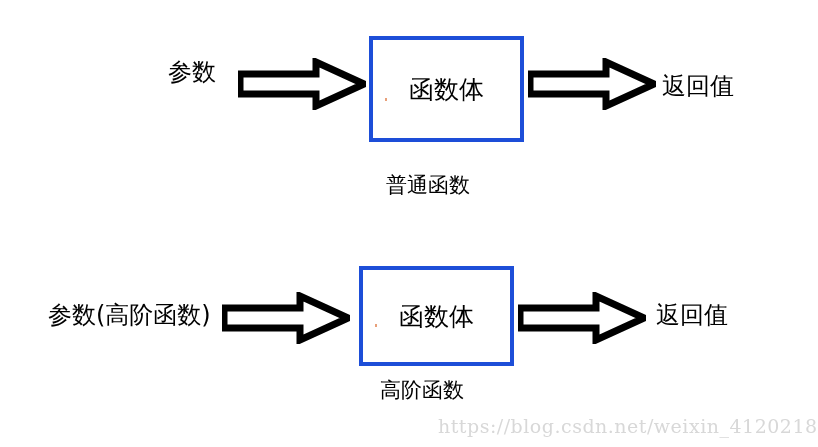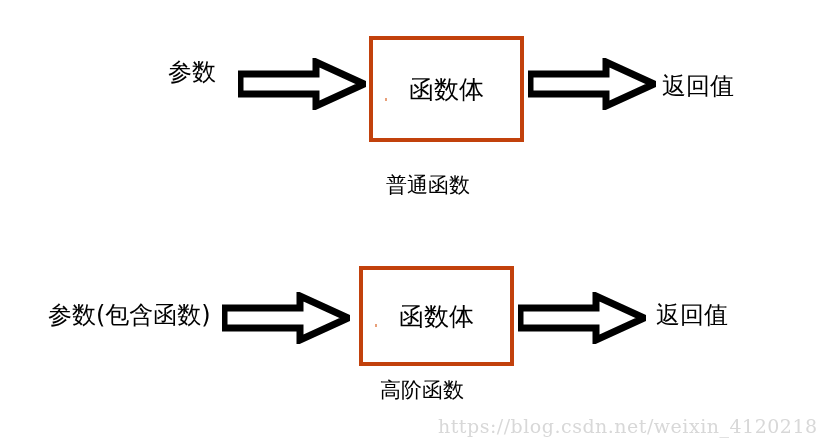--- a/index.html
+++ b/index.html
@@ -13,21 +13,21 @@
   #canvas {
     position: relative;
     width: 818px;
     height: 447px;
     background: #ffffff;
     overflow: hidden;
   }
   .node-box {
     position: absolute;
     box-sizing: border-box;
-    border: 4px solid #c2410c;
+    border: 4px solid #1d4ed8;
     background: #ffffff;
     display: flex;
     align-items: center;
     justify-content: center;
   }
   .node-label {
     font-size: 25px;
     color: #000000;
     line-height: 1;
     letter-spacing: 0px;
@@ -97,21 +97,21 @@
       </svg>
     </div>
 
     <div class="side-label" style="left:662px; top:74px;">返回值</div>
 
     <div class="caption" style="left:386px; top:175px;">普通函数</div>
   </div>
 
   <div>
 
-    <div class="side-label" style="left:48px; top:303px;">参数(包含函数)</div>
+    <div class="side-label" style="left:48px; top:303px;">参数(高阶函数)</div>
 
     <div class="block-arrow" style="left:222px; top:292px; width:128px; height:52px;">
       <svg viewBox="0 0 128 52" preserveAspectRatio="none">
         <polygon points="2,16 78,16 78,4 126,26 78,48 78,36 2,36" fill="#ffffff" stroke="#000000" stroke-width="7" stroke-linejoin="miter"></polygon>
       </svg>
     </div>
 
     <div class="node-box" style="left:359px; top:266px; width:155px; height:100px;">
       <span class="node-label">函数体</span>
     </div>

